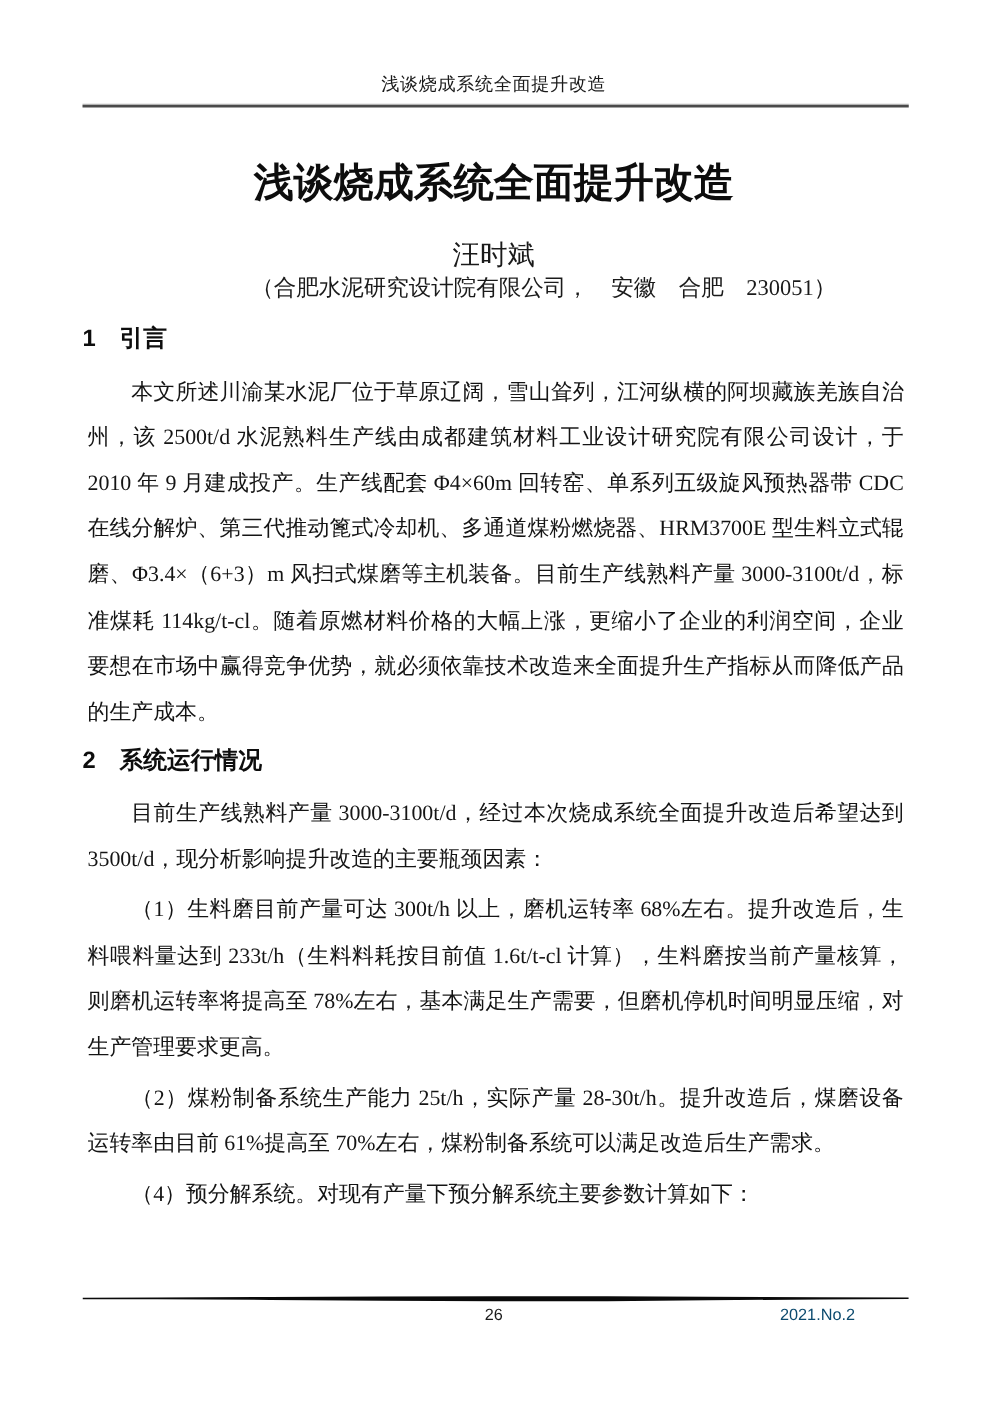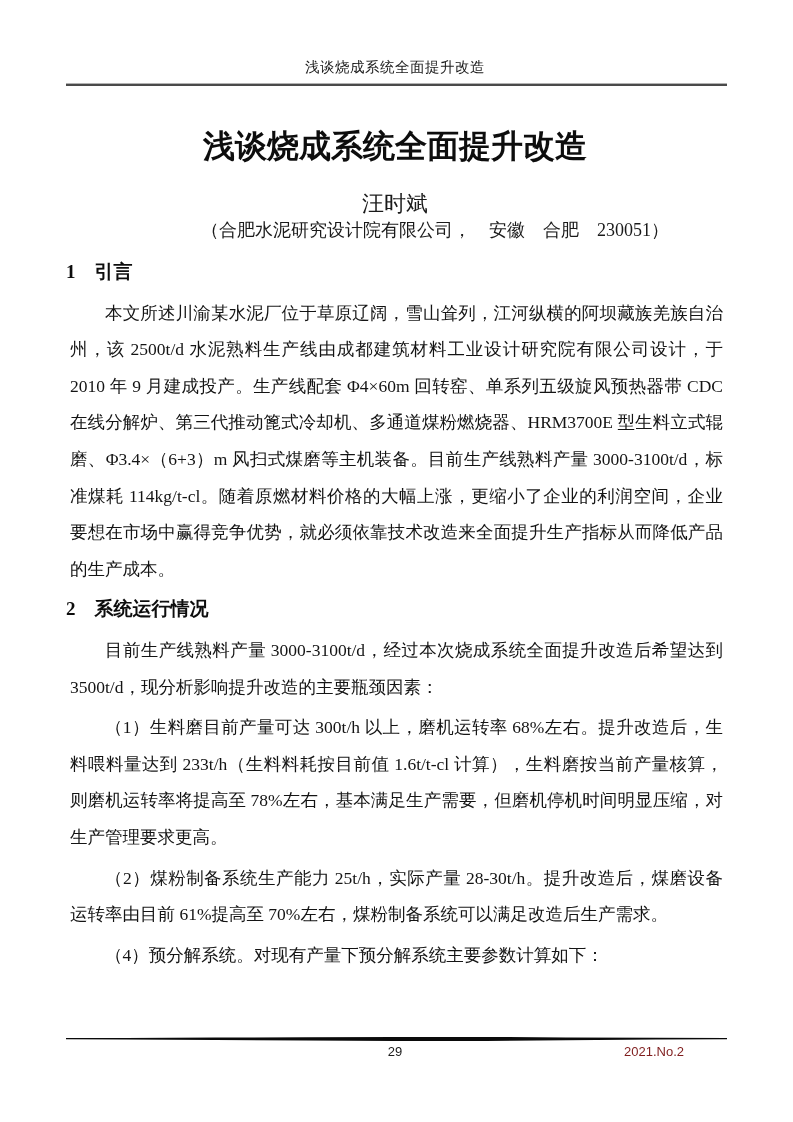--- a/index.html
+++ b/index.html
@@ -73,21 +73,21 @@
     position: absolute;
     top: 254px;
     left: 66px;
     width: 661px;
     font-family: "Liberation Serif", "DejaVu Serif", serif;
     font-size: 17.5px;
     line-height: 36.6px;
     color: #141414;
   }
   .sec-heading {
-    font-family: Liberation Serif, serif;
+    font-family: Liberation Sans, sans-serif;
     font-weight: 700;
     font-size: 19px;
     line-height: 36.6px;
     color: #0d0d0d;
   }
   .body-para {
     margin: 4px;
     text-indent: 2em;
     text-align: justify;
   }
@@ -108,21 +108,21 @@
     font-family: "Liberation Sans", "DejaVu Sans", sans-serif;
     font-size: 13px;
     color: #1a1a1a;
   }
   .issue-label {
     position: absolute;
     top: 1044px;
     right: 106px;
     font-family: "Liberation Sans", "DejaVu Sans", sans-serif;
     font-size: 13px;
-    color: #7f1d1d;
+    color: #0c4a6e;
   }
 </style>
 </head>
 <body>
 
 <div class="page">
 
   <div class="running-header">浅谈烧成系统全面提升改造</div>
 
   <div class="header-rule"></div>
@@ -151,17 +151,17 @@
 
 
   </div>
 
   <svg class="footer-rule" viewBox="0 0 661 8" preserveAspectRatio="none">
     <polygon fill="#0a0a0a" points="
       0,3.1 60,2.9 150,2.6 240,2.2 330,2.0 420,2.0 500,2.4 590,2.8 661,3.0
       661,4.2 590,4.6 500,5.2 420,5.9 330,5.9 240,5.6 150,4.9 60,4.4 0,4.3"></polygon>
   </svg>
 
-  <div class="page-number">29</div>
+  <div class="page-number">26</div>
 
   <div class="issue-label">2021.No.2</div>
 
 </div>
 
 </body></html>

